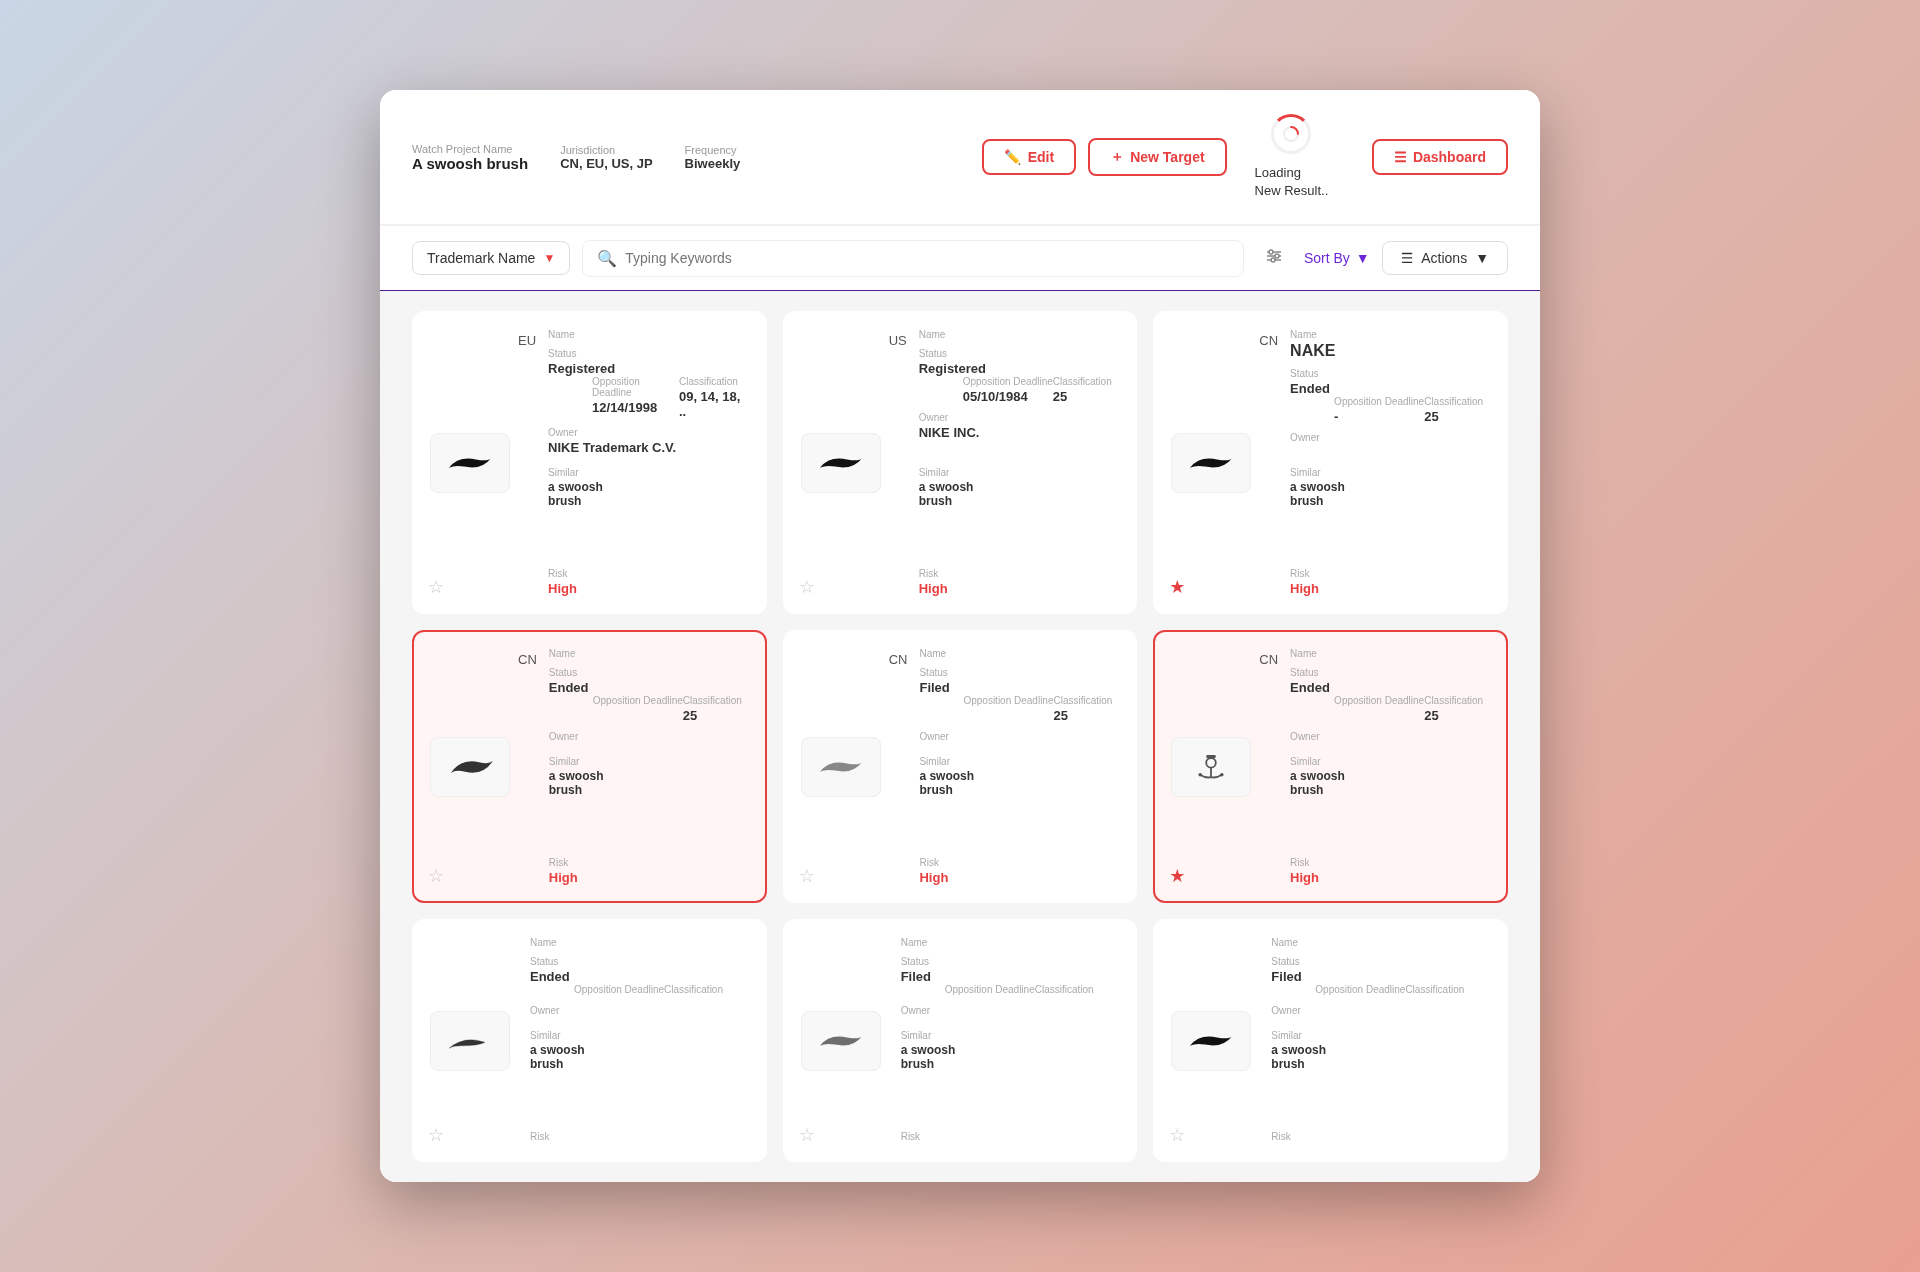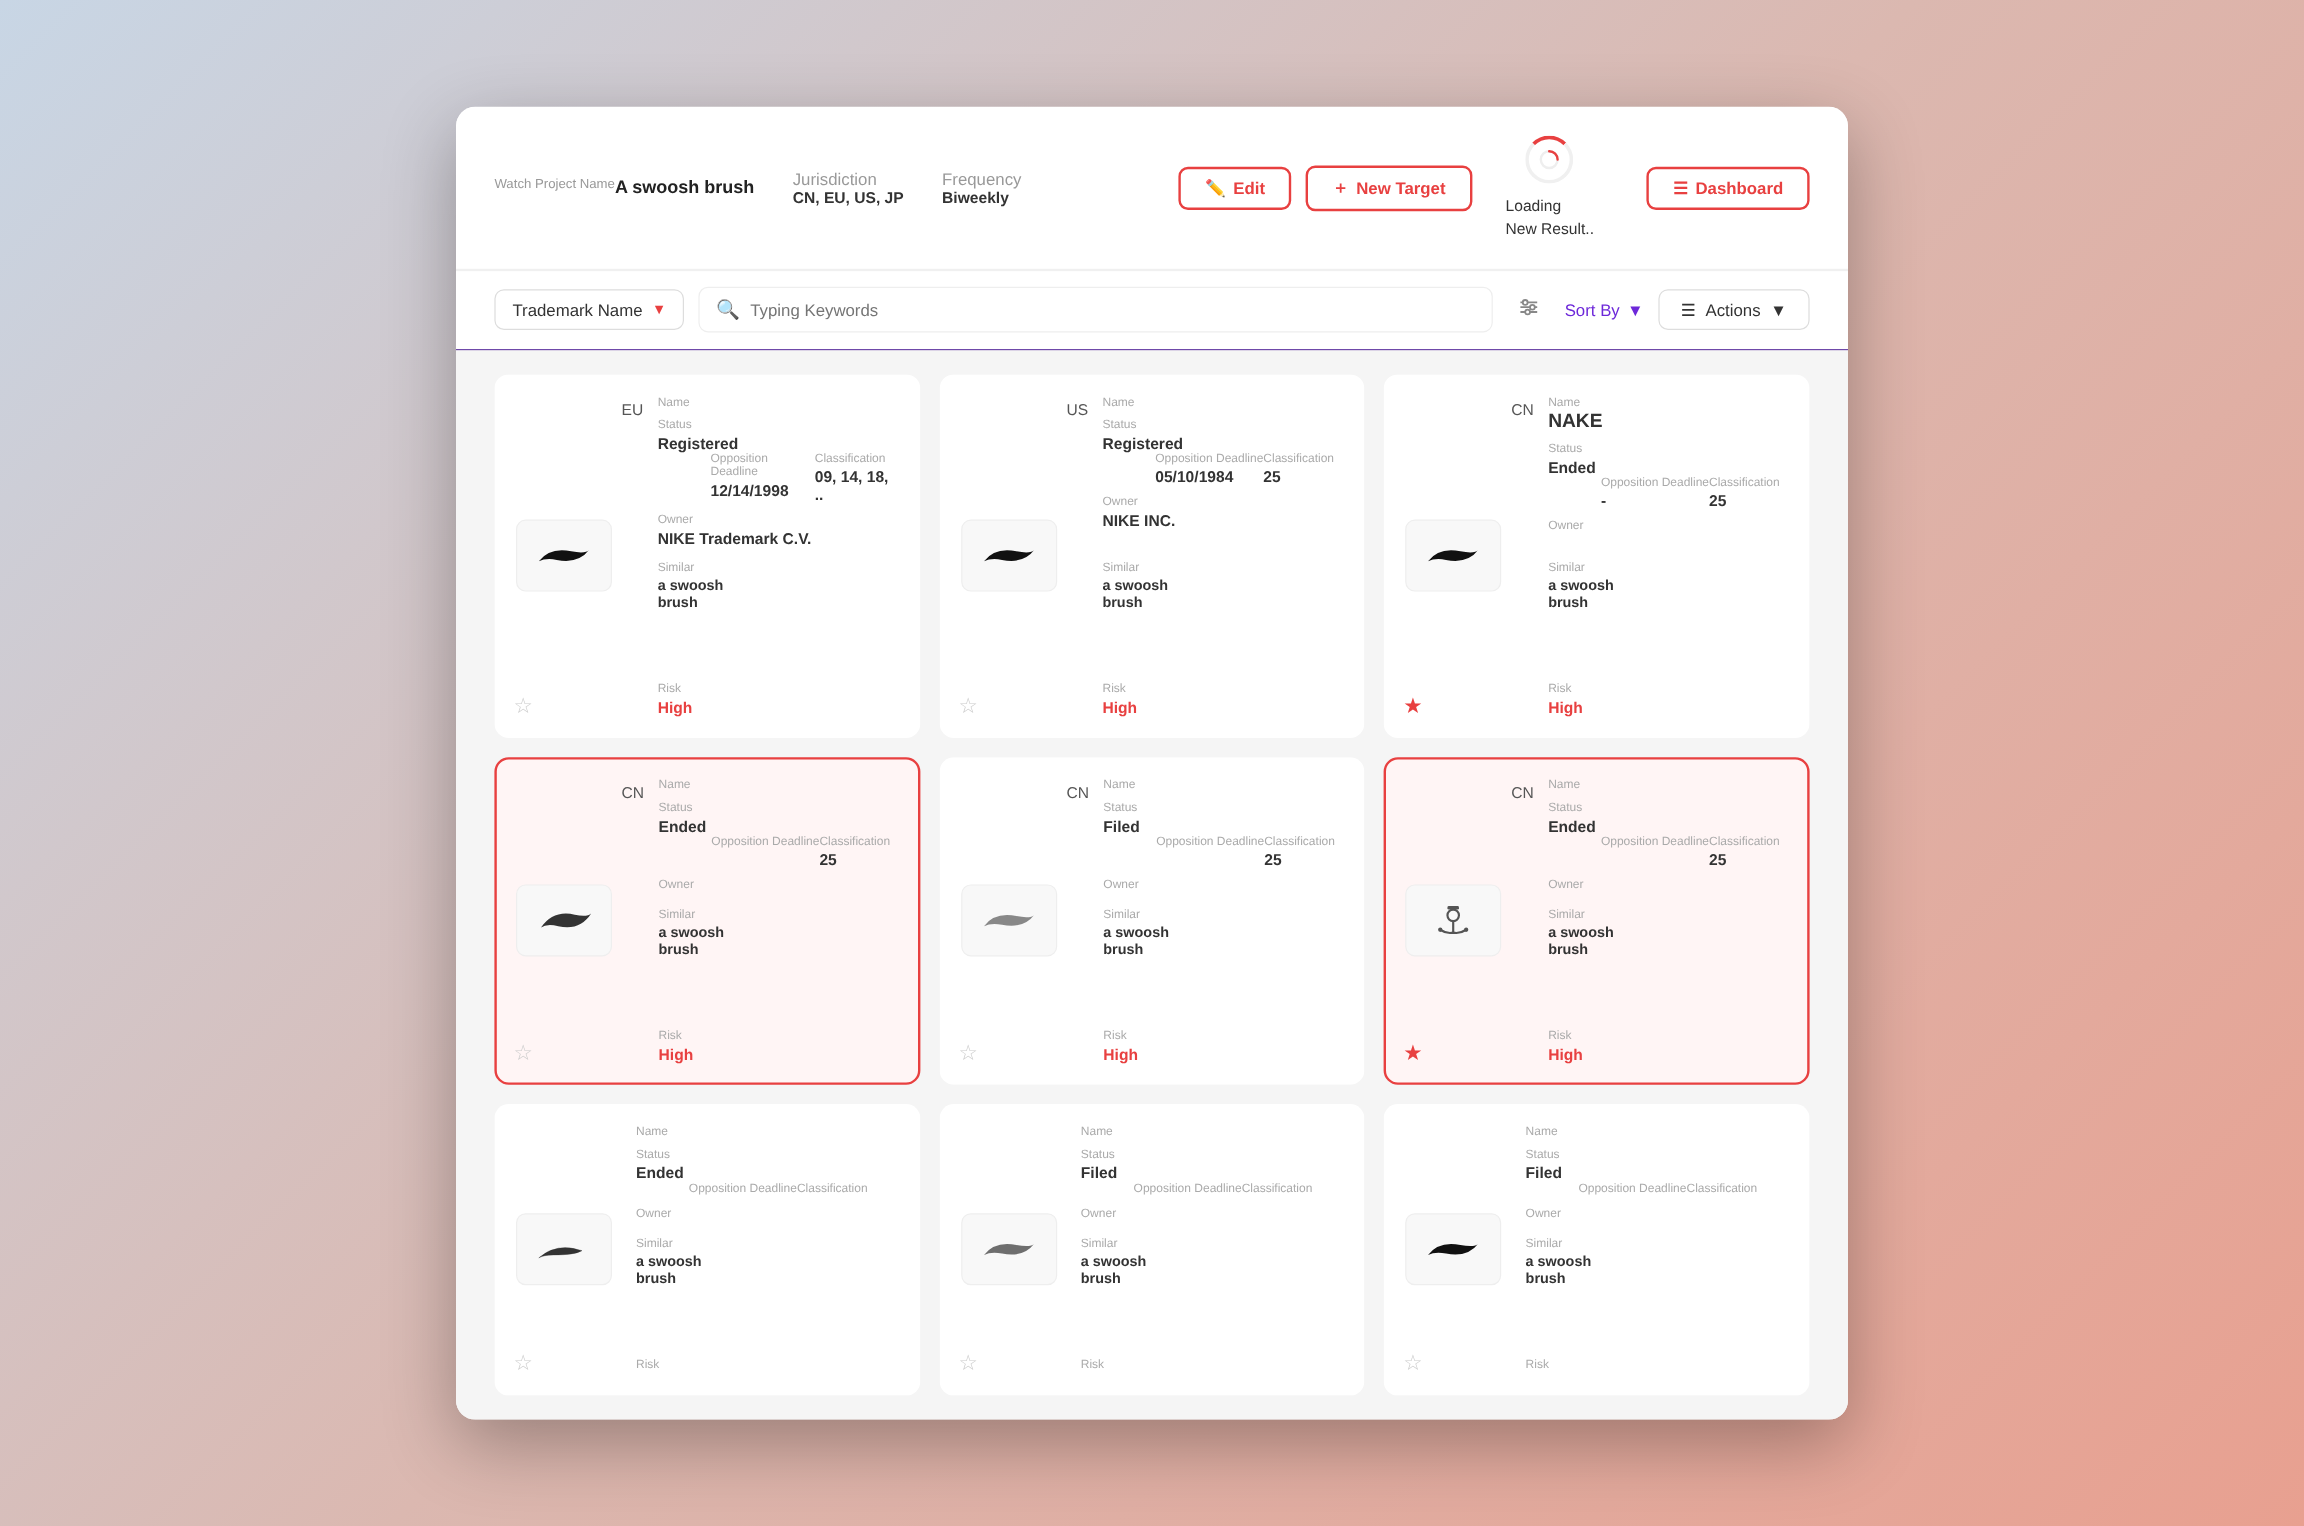--- a/index.html
+++ b/index.html
@@ -22,26 +22,26 @@
     }
     
     .header {
       background: #fff;
       padding: 16px 32px;
       display: flex;
       align-items: center;
       gap: 32px;
       border-bottom: 2px solid #f0f0f0;
     }
-    .header-project { display: flex; }
+    .header-project { display: flex; flex-direction: column; }
     .header-project .label { font-size: 11px; color: #999; }
     .header-project .value { font-size: 15px; font-weight: 700; color: #222; }
     .header-meta { display: flex; gap: 32px; }
     .header-meta-item { display: flex; flex-direction: column; }
-    .header-meta-item .label { font-size: 14px; color: #999; }
+    .header-meta-item .label { font-size: 11px; color: #999; }
     .header-meta-item .value { font-size: 13px; font-weight: 600; color: #333; }
     .header-actions { display: flex; gap: 12px; margin-left: auto; align-items: center; }
     .btn-edit {
       border: 2px solid #e84040;
       color: #e84040;
       background: #fff;
       padding: 8px 20px;
       border-radius: 8px;
       font-size: 14px;
       font-weight: 600;

